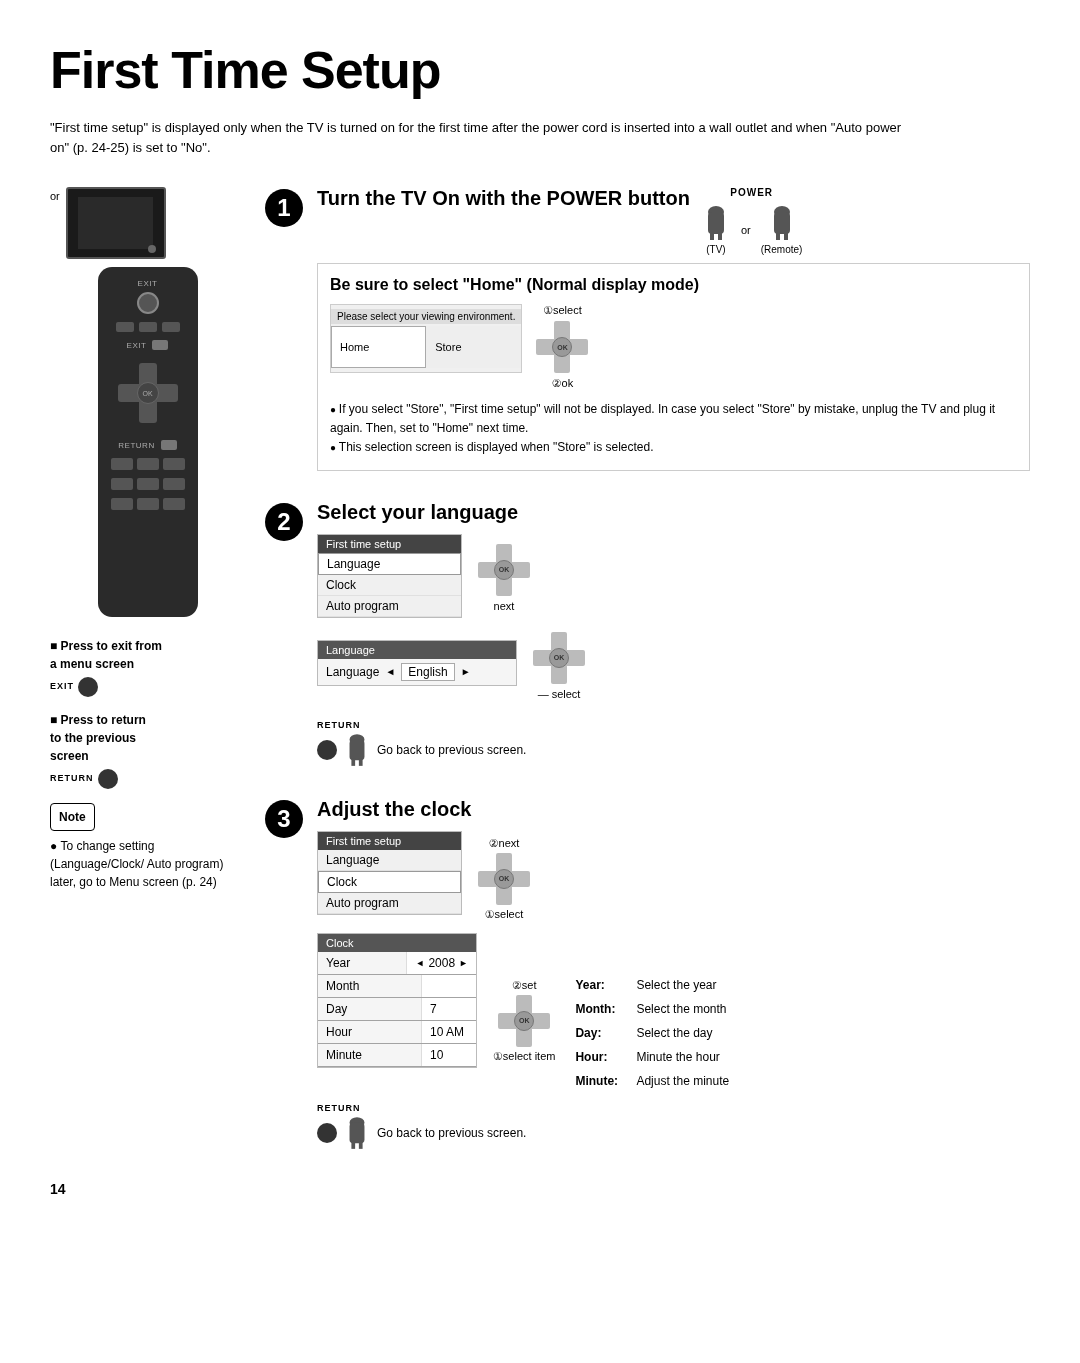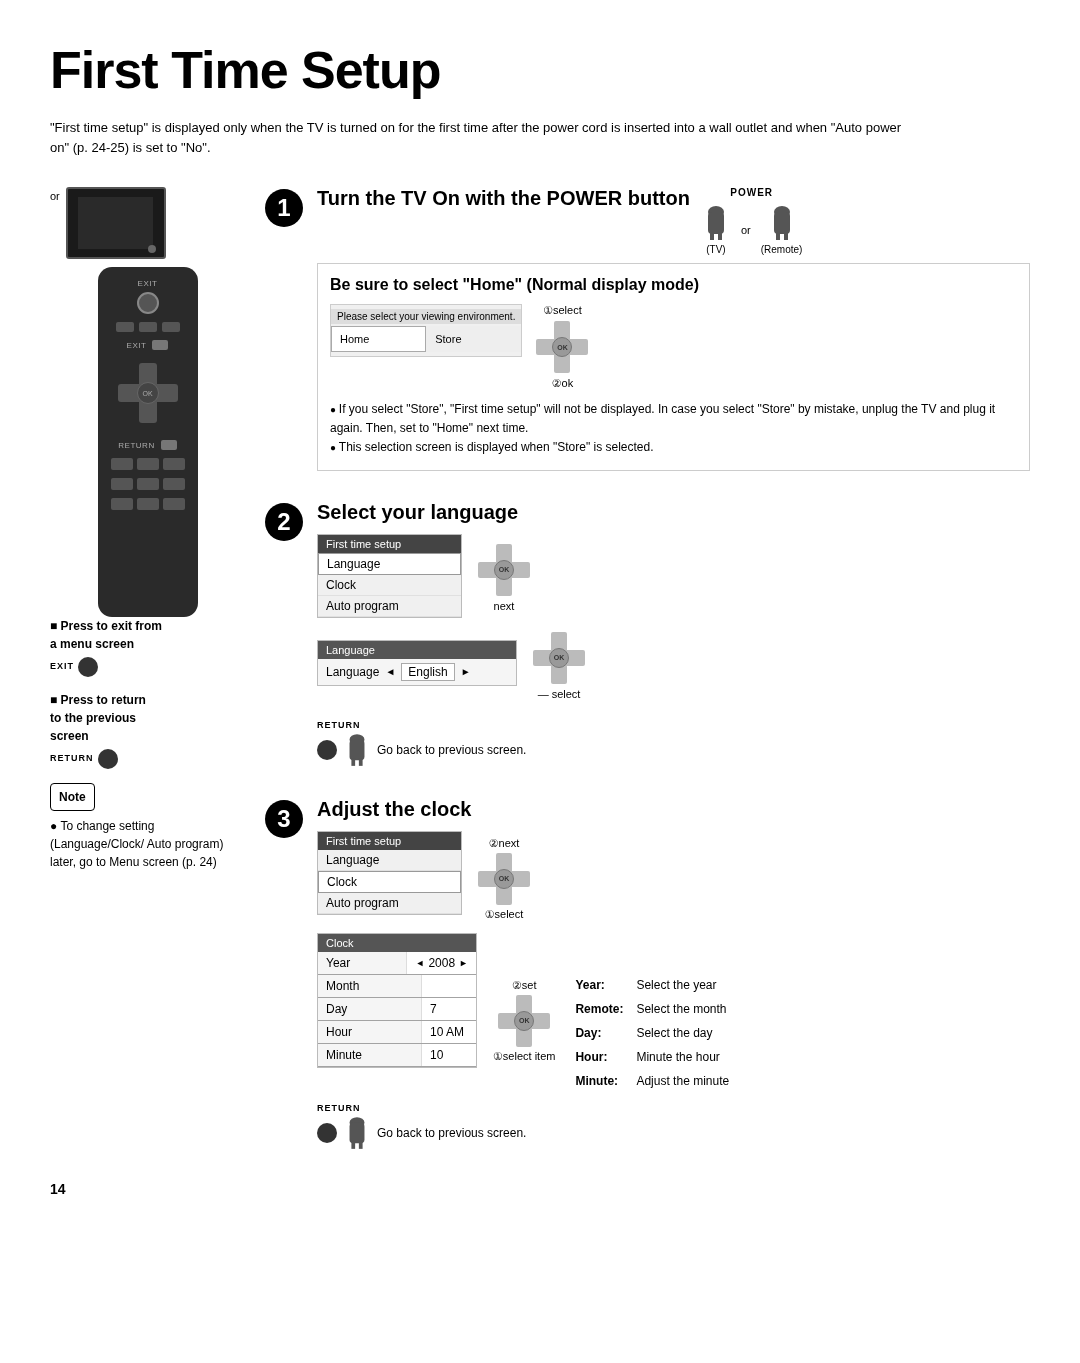--- a/index.html
+++ b/index.html
@@ -138,20 +138,21 @@
 
     .remote-btn-rect {
       width: 22px;
       height: 12px;
       background: #555;
       border-radius: 2px;
     }
 
     
     .sidebar-notes {
+      margin-top: 20px;
       font-size: 12px;
       line-height: 1.5;
     }
 
     .sidebar-note-item {
       margin-bottom: 14px;
     }
 
     .note-box {
       border: 1px solid #000;
@@ -210,21 +211,21 @@
       margin-bottom: 2px;
     }
 
     .home-menu-row {
       display: flex;
       gap: 0;
     }
 
     .home-menu-item {
       font-size: 11px;
-      padding: 6px 8px;
+      padding: 14px 8px;
       flex: 1;
       border: 1px solid transparent;
     }
 
     .home-menu-item.selected {
       background: #fff;
       border: 1px solid #aaa;
     }
 
     .home-menu-item.store {
@@ -800,21 +801,21 @@
               </div>
             </div>
           </div>
 
           <div class="clock-labels-right">
             <div class="clock-label-row">
               <span class="clock-label-key">Year:</span>
               <span>Select the year</span>
             </div>
             <div class="clock-label-row">
-              <span class="clock-label-key">Remote:</span>
+              <span class="clock-label-key">Month:</span>
               <span>Select the month</span>
             </div>
             <div class="clock-label-row">
               <span class="clock-label-key">Day:</span>
               <span>Select the day</span>
             </div>
             <div class="clock-label-row">
               <span class="clock-label-key">Hour:</span>
               <span>Minute the hour</span>
             </div>

